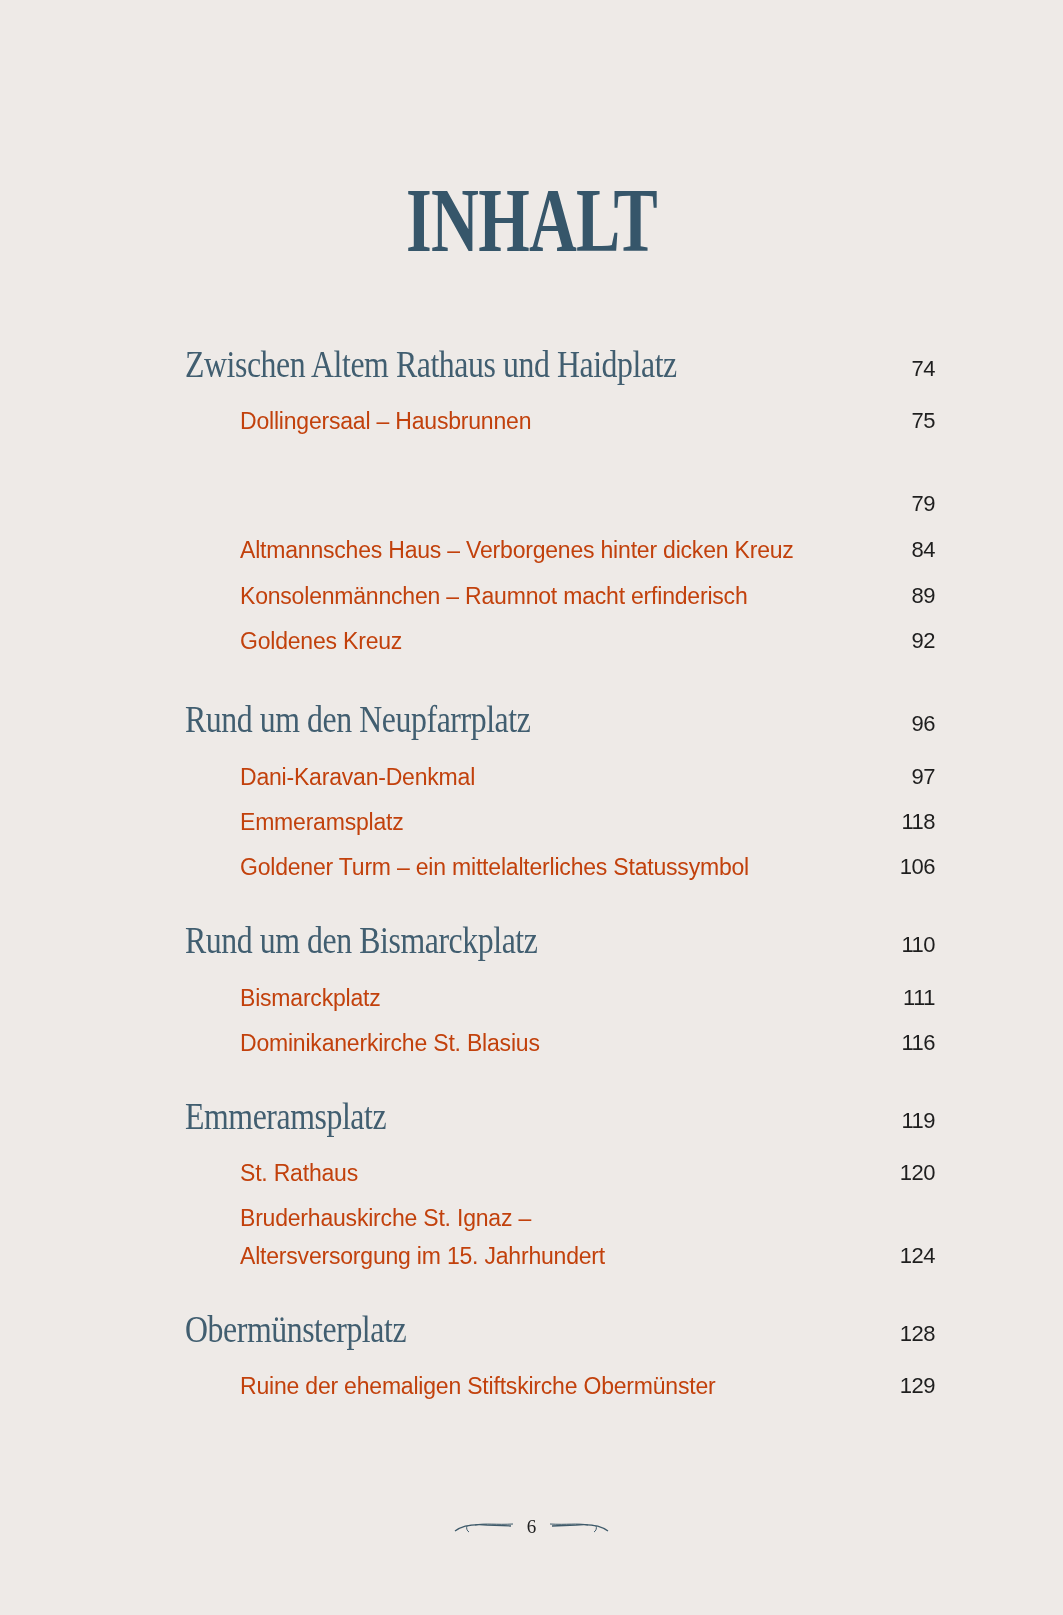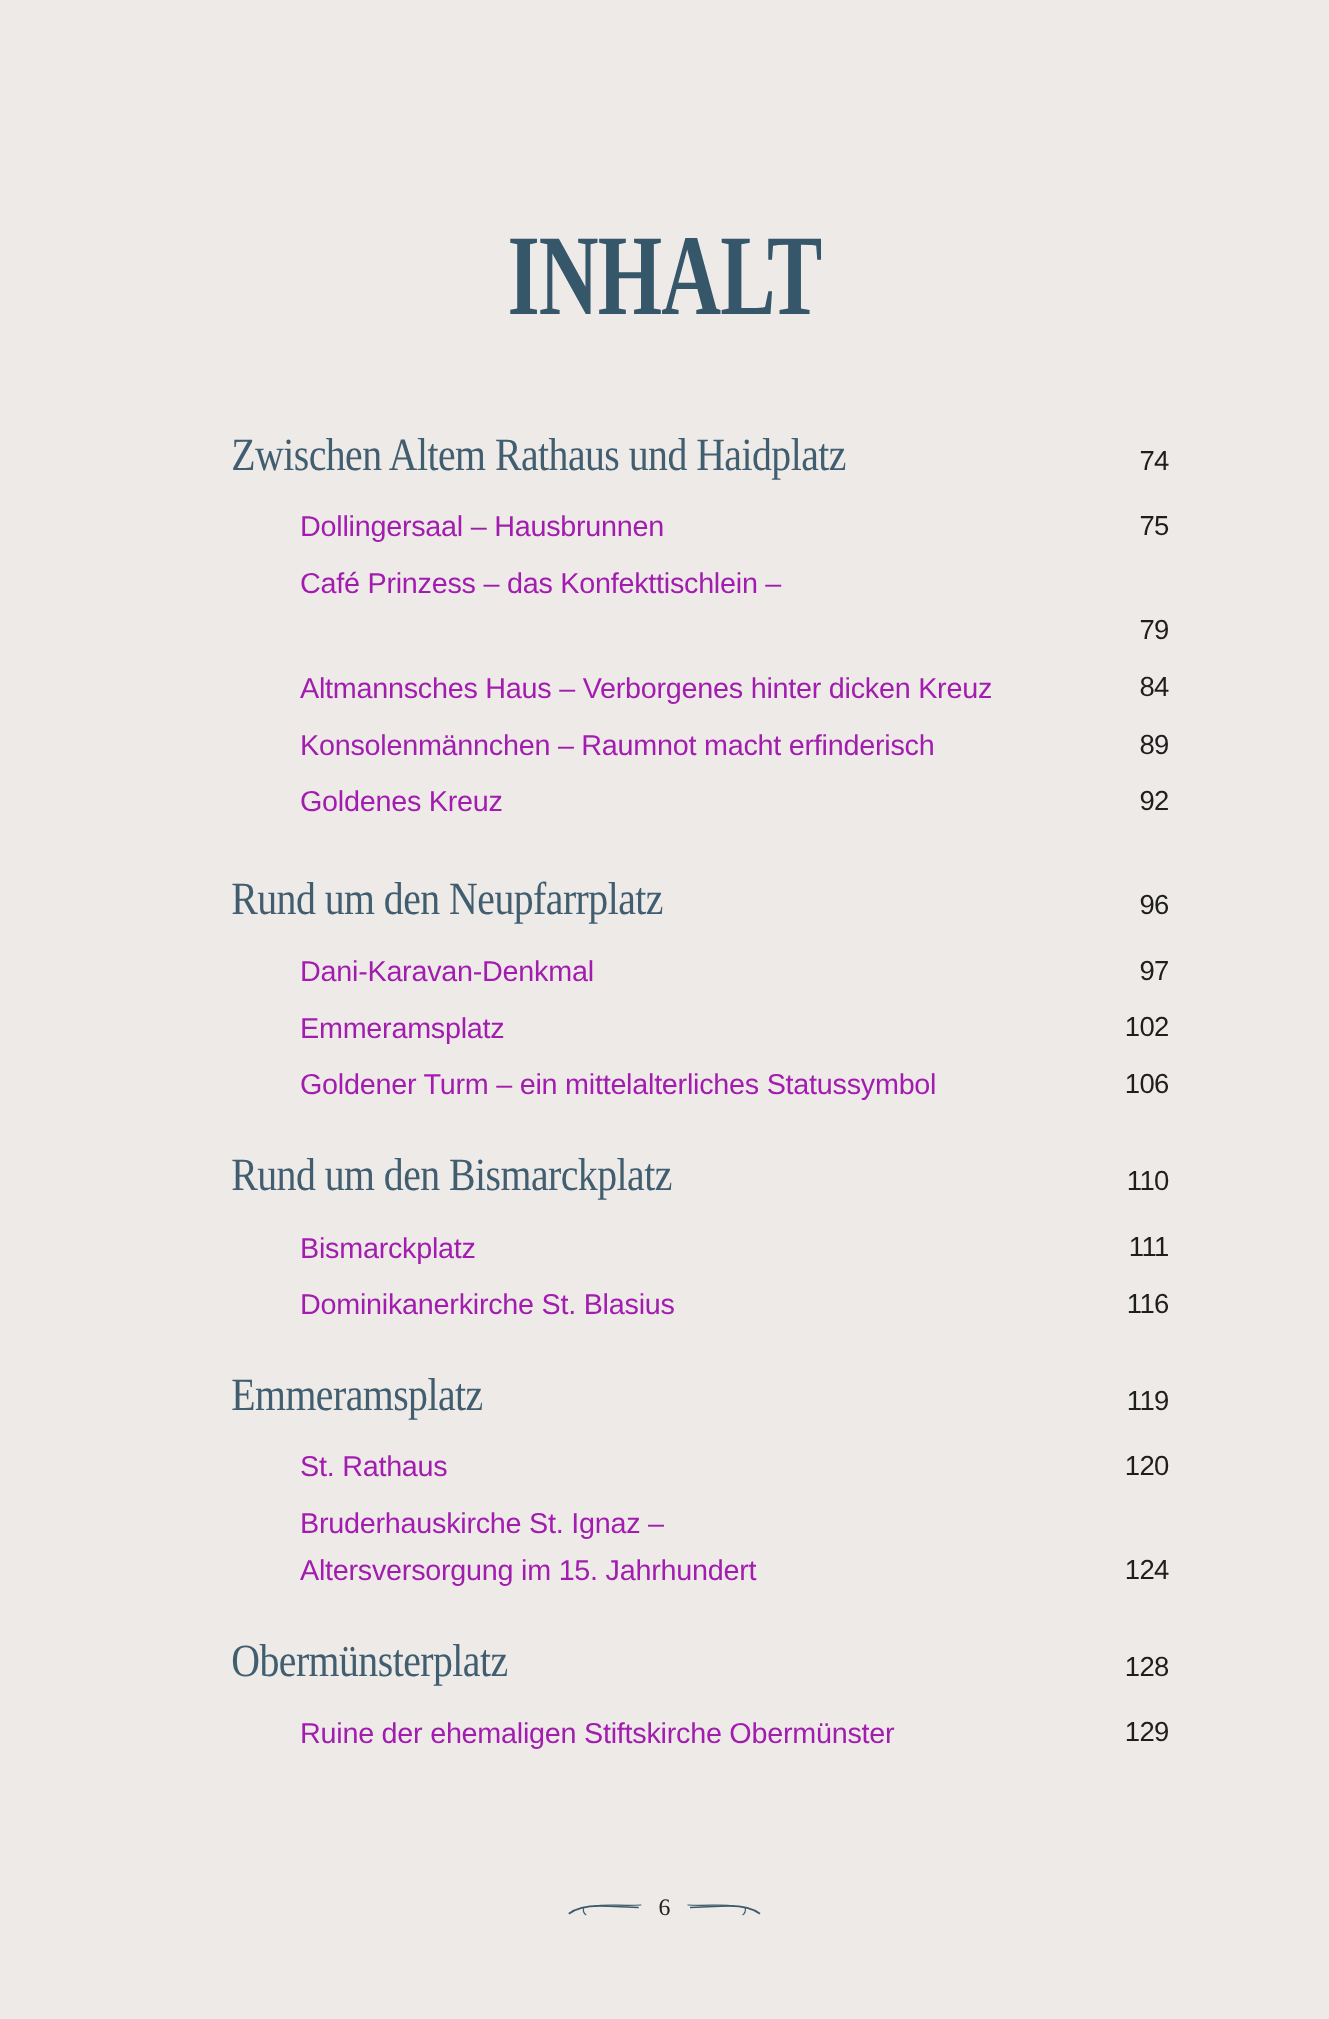--- a/index.html
+++ b/index.html
@@ -60,21 +60,21 @@
     .entry {
       height: 28px;
     }
     .entry .title {
       position: absolute;
       left: 55px;
       bottom: 0;
       font-family: "Liberation Sans", "DejaVu Sans", sans-serif;
       font-size: 23px;
       line-height: 28px;
-      color: #a21caf;
+      color: #c2410c;
       white-space: nowrap;
       letter-spacing: -0.2px;
     }
     .page {
       position: absolute;
       right: 0;
       bottom: 0;
       font-family: "Liberation Sans", "DejaVu Sans", sans-serif;
       font-size: 22px;
       line-height: 28px;
@@ -114,21 +114,20 @@
 
   <div class="row chapter" style="top:345px;">
     <span class="title">Zwischen Altem Rathaus und Haidplatz</span>
     <span class="page">74</span>
   </div>
   <div class="row entry" style="top:407px;">
     <span class="title">Dollingersaal – Hausbrunnen</span>
     <span class="page">75</span>
   </div>
   <div class="row entry" style="top:452px;height:66px;">
-    <span class="title" style="bottom:38px;">Café Prinzess – das Konfekttischlein –</span>
     <span class="page">79</span>
   </div>
   <div class="row entry" style="top:536px;">
     <span class="title">Altmannsches Haus – Verborgenes hinter dicken Kreuz</span>
     <span class="page">84</span>
   </div>
   <div class="row entry" style="top:582px;">
     <span class="title">Konsolenmännchen – Raumnot macht erfinderisch</span>
     <span class="page">89</span>
   </div>
@@ -140,21 +139,21 @@
   <div class="row chapter" style="top:700px;">
     <span class="title">Rund um den Neupfarrplatz</span>
     <span class="page">96</span>
   </div>
   <div class="row entry" style="top:763px;">
     <span class="title">Dani-Karavan-Denkmal</span>
     <span class="page">97</span>
   </div>
   <div class="row entry" style="top:808px;">
     <span class="title">Emmeramsplatz</span>
-    <span class="page">102</span>
+    <span class="page">118</span>
   </div>
   <div class="row entry" style="top:853px;">
     <span class="title">Goldener Turm – ein mittelalterliches Statussymbol</span>
     <span class="page">106</span>
   </div>
 
   <div class="row chapter" style="top:921px;">
     <span class="title">Rund um den Bismarckplatz</span>
     <span class="page">110</span>
   </div>

